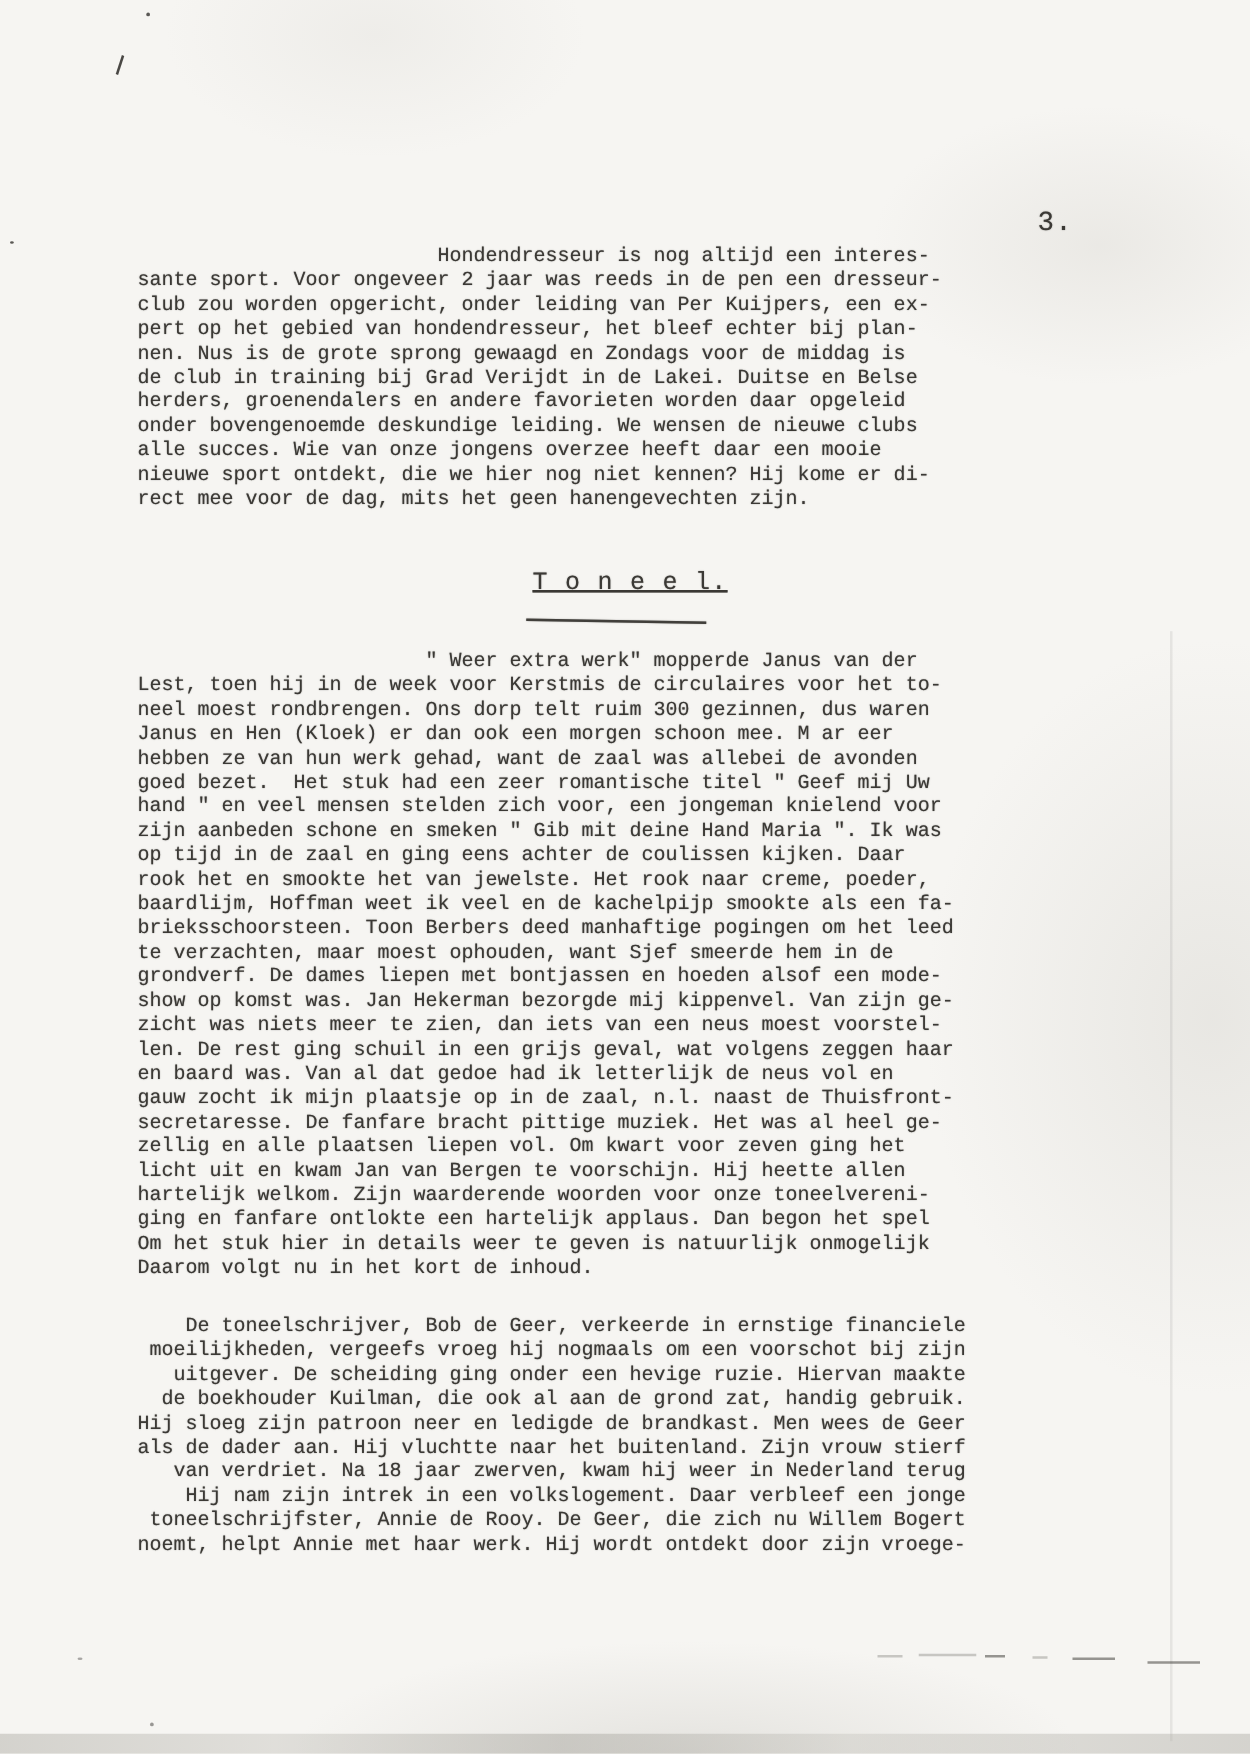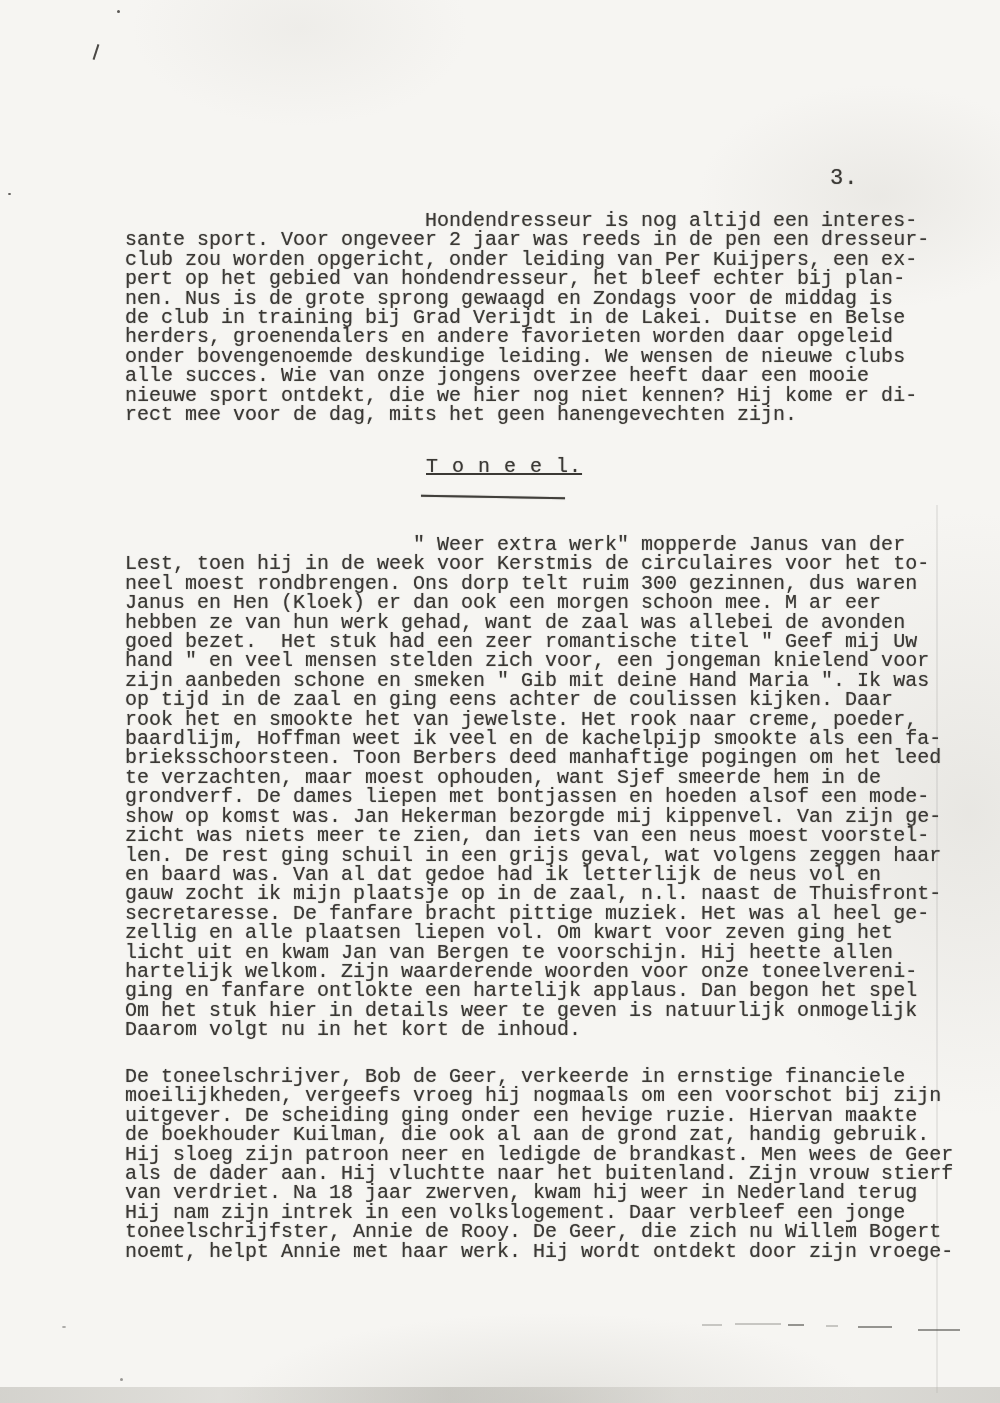--- a/index.html
+++ b/index.html
@@ -28,29 +28,29 @@
   }
   .page-number {
     position: absolute;
     left: 830px;
     top: 166px;
     font-size: 22px;
     letter-spacing: 1px;
   }
   pre.para {
     position: absolute;
-    margin: 15px;
+    margin: 0;
     white-space: pre;
     font-family: inherit;
-    font-size: 20px;
+    font-size: 16px;
     line-height: 19.4px;
   }
   .para1 { left: 110px; top: 196px; }
   .para2 { left: 110px; top: 520px; }
-  .para3 { left: 110px; top: 1052px; }
+  .para3 { left: 110px; top: 1052px; text-align: right; }
   .section-heading {
     position: absolute;
     left: 426px;
     top: 455px;
     font-size: 20px;
     letter-spacing: 1px;
     text-decoration: underline;
   }
   .heading-underline {
     position: absolute;

